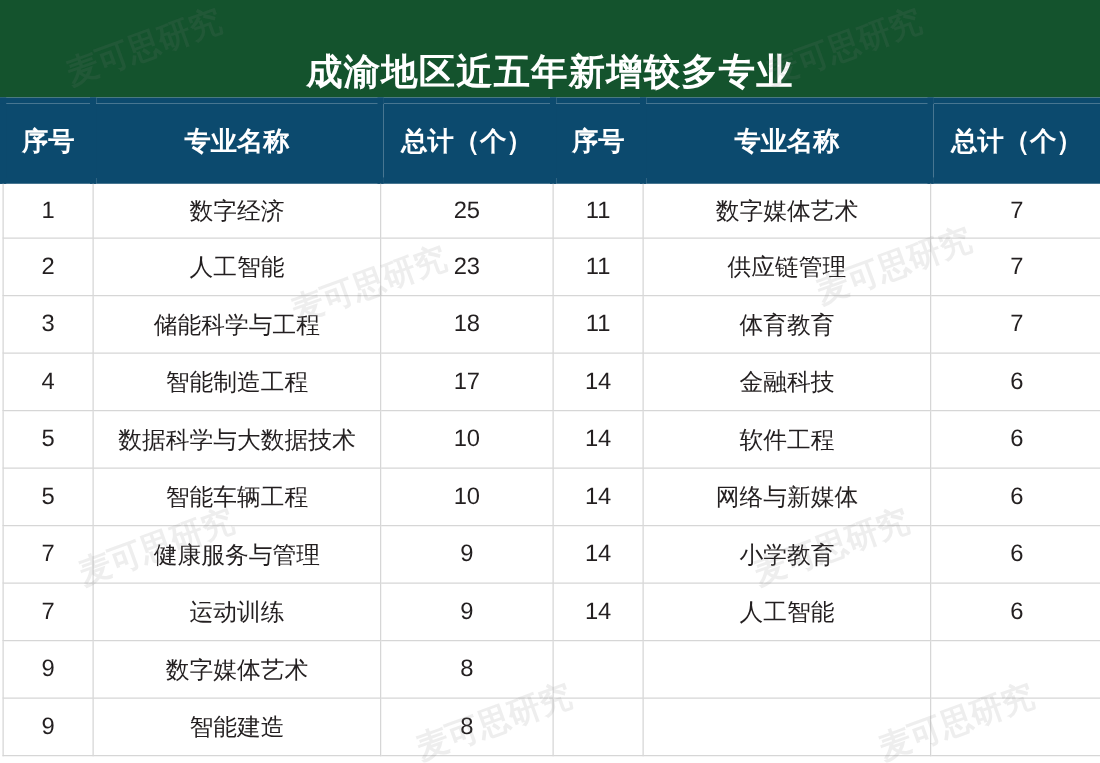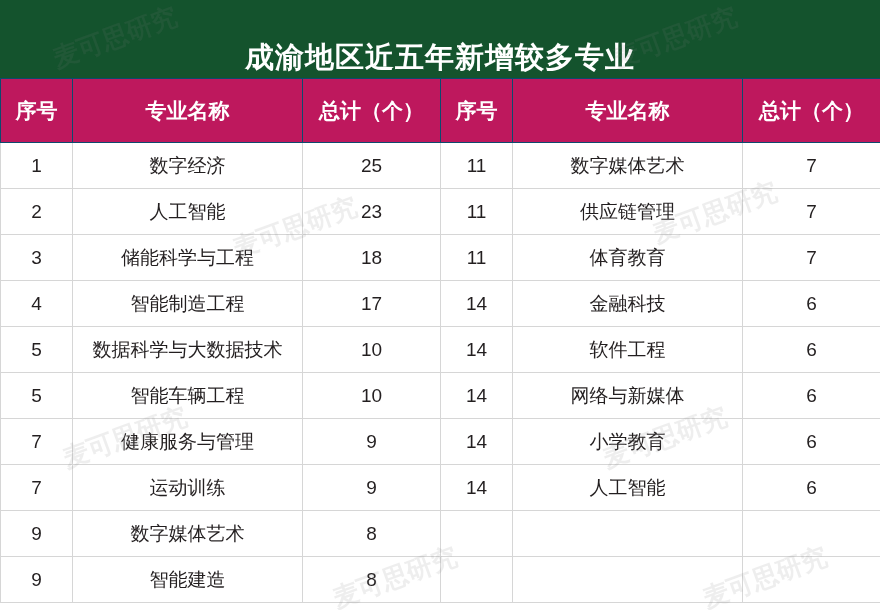--- a/index.html
+++ b/index.html
@@ -45,26 +45,26 @@
     text-align: center;
     vertical-align: middle;
     font-size: 19px;
     color: #231f20;
     height: 46px;
     box-sizing: border-box;
     overflow: hidden;
     white-space: nowrap;
   }
   table.data thead th {
-    background: #be185d;
+    background: #0c4a6e;
     color: #ffffff;
     font-size: 21px;
     font-weight: bold;
     height: 64px;
-    border: 1px solid #0c4a6e;
+    border: 5px solid #0c4a6e;
   }
   table.data tbody tr td {
     background: #ffffff;
   }
   col.c-idx { width: 72px; }
   col.c-name { width: 230px; }
   col.c-total { width: 138px; }
   .wm {
     position: absolute;
     color: rgba(120,120,120,0.13);

